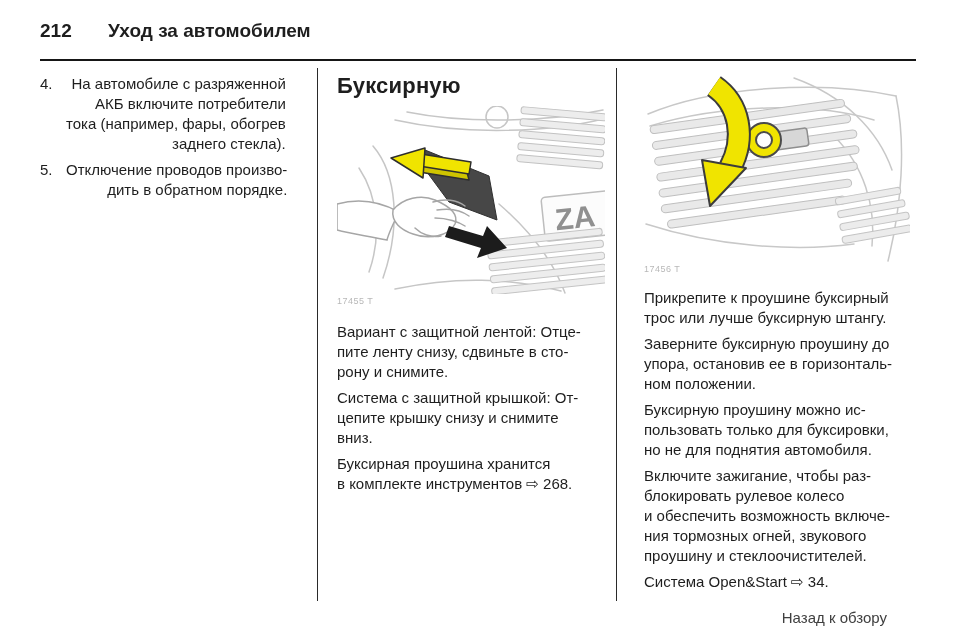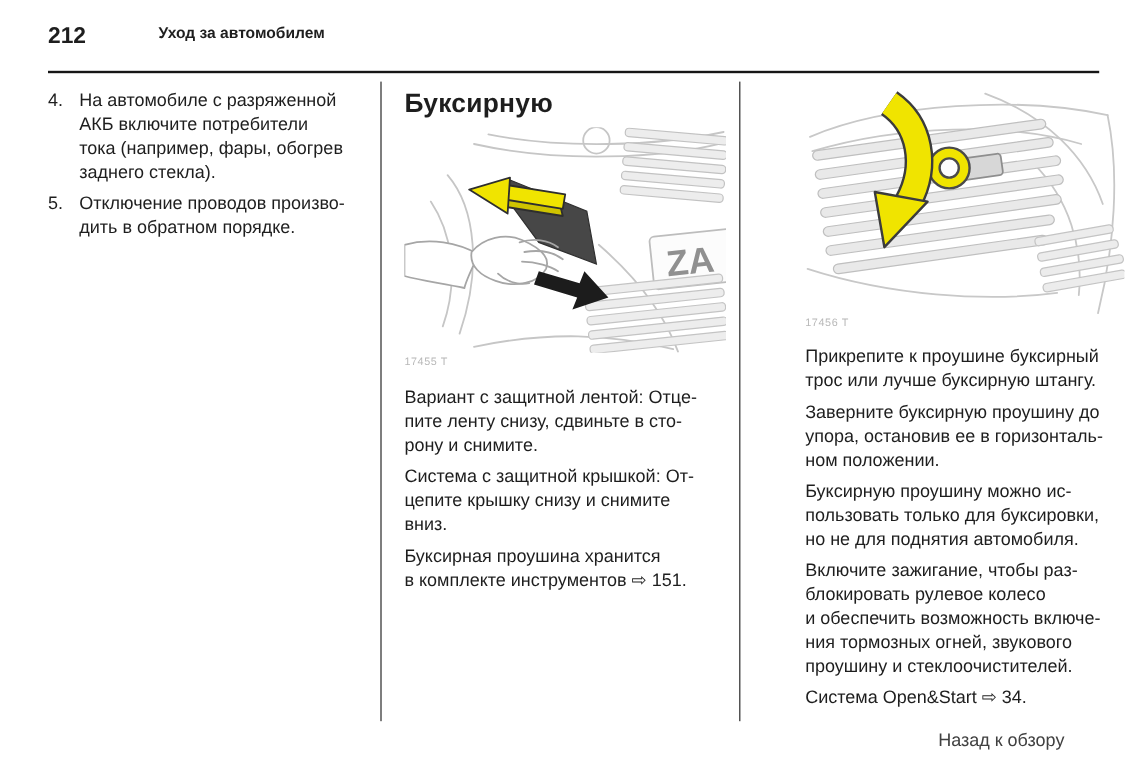--- a/index.html
+++ b/index.html
@@ -3,35 +3,35 @@
 <meta charset="utf-8">
 <style>
   * { margin:0; padding:0; box-sizing:border-box; }
   html,body { width:954px; height:638px; }
   body {
     position:relative; overflow:hidden; background:#ffffff;
     font-family:"Liberation Sans","DejaVu Sans",sans-serif;
     color:#1e1e1e;
   }
   .hdr-num   { position:absolute; left:40px;  top:20px; font-size:19px; font-weight:700; }
-  .hdr-title { position:absolute; left:132px; top:20px; font-size:13px; font-weight:700; }
+  .hdr-title { position:absolute; left:108px; top:20px; font-size:19px; font-weight:700; }
   .hdr-rule  { position:absolute; left:40px;  top:59px; width:876px; height:2px; background:#161616; }
 
   .vdiv { position:absolute; top:68px; height:533px; width:1px; background:#2a2a2a; }
   .vdiv1 { left:317px; }
   .vdiv2 { left:616px; }
 
   .col  { position:absolute; top:74px; }
   .col1 { left:40px;  width:266px; }
   .col2 { left:337px; width:268px; }
-  .col3 { left:671px; width:272px; }
+  .col3 { left:644px; width:272px; }
 
   .list-item { display:flex; margin-bottom:6px; font-size:15px; line-height:20px; }
   .list-item .num { width:26px; flex:none; }
-  .list-item .txt { white-space:pre-line; }
+  .list-item .txt { white-space:pre-line;text-align:right; }
 
   h1.title    { font-size:22px; line-height:24px; font-weight:700; letter-spacing:.2px; }
   h2.subtitle { font-size:17px; line-height:20px; font-weight:700; margin-top:15px; }
 
   figure { margin:0; }
   .col2 figure { margin-top:8px; }
   figcaption { font-size:9px; color:#b8b8b8; margin-top:2px; letter-spacing:.5px; }
 
   .paras  { margin-top:16px; }
   .col3 .paras { margin-top:14px; }
@@ -130,21 +130,21 @@
     </figure>
 
     <div class="paras">
       <p class="body">Вариант с защитной лентой: Отце-
 пите ленту снизу, сдвиньте в сто-
 рону и снимите.</p>
       <p class="body">Система с защитной крышкой: От-
 цепите крышку снизу и снимите
 вниз.</p>
       <p class="body">Буксирная проушина хранится
-в комплекте инструментов ⇨ 151.</p>
+в комплекте инструментов ⇨ 268.</p>
     </div>
   </div>
 
   <div class="col col3">
     <figure>
       <svg width="266" height="188" viewBox="0 0 266 188">
 
         <g stroke="#c8c8c8" fill="none" stroke-width="1.5" stroke-linecap="round">
           <path d="M4 40 C70 12 180 6 252 22"></path>
           <path d="M150 4 C200 22 234 56 248 96"></path>

